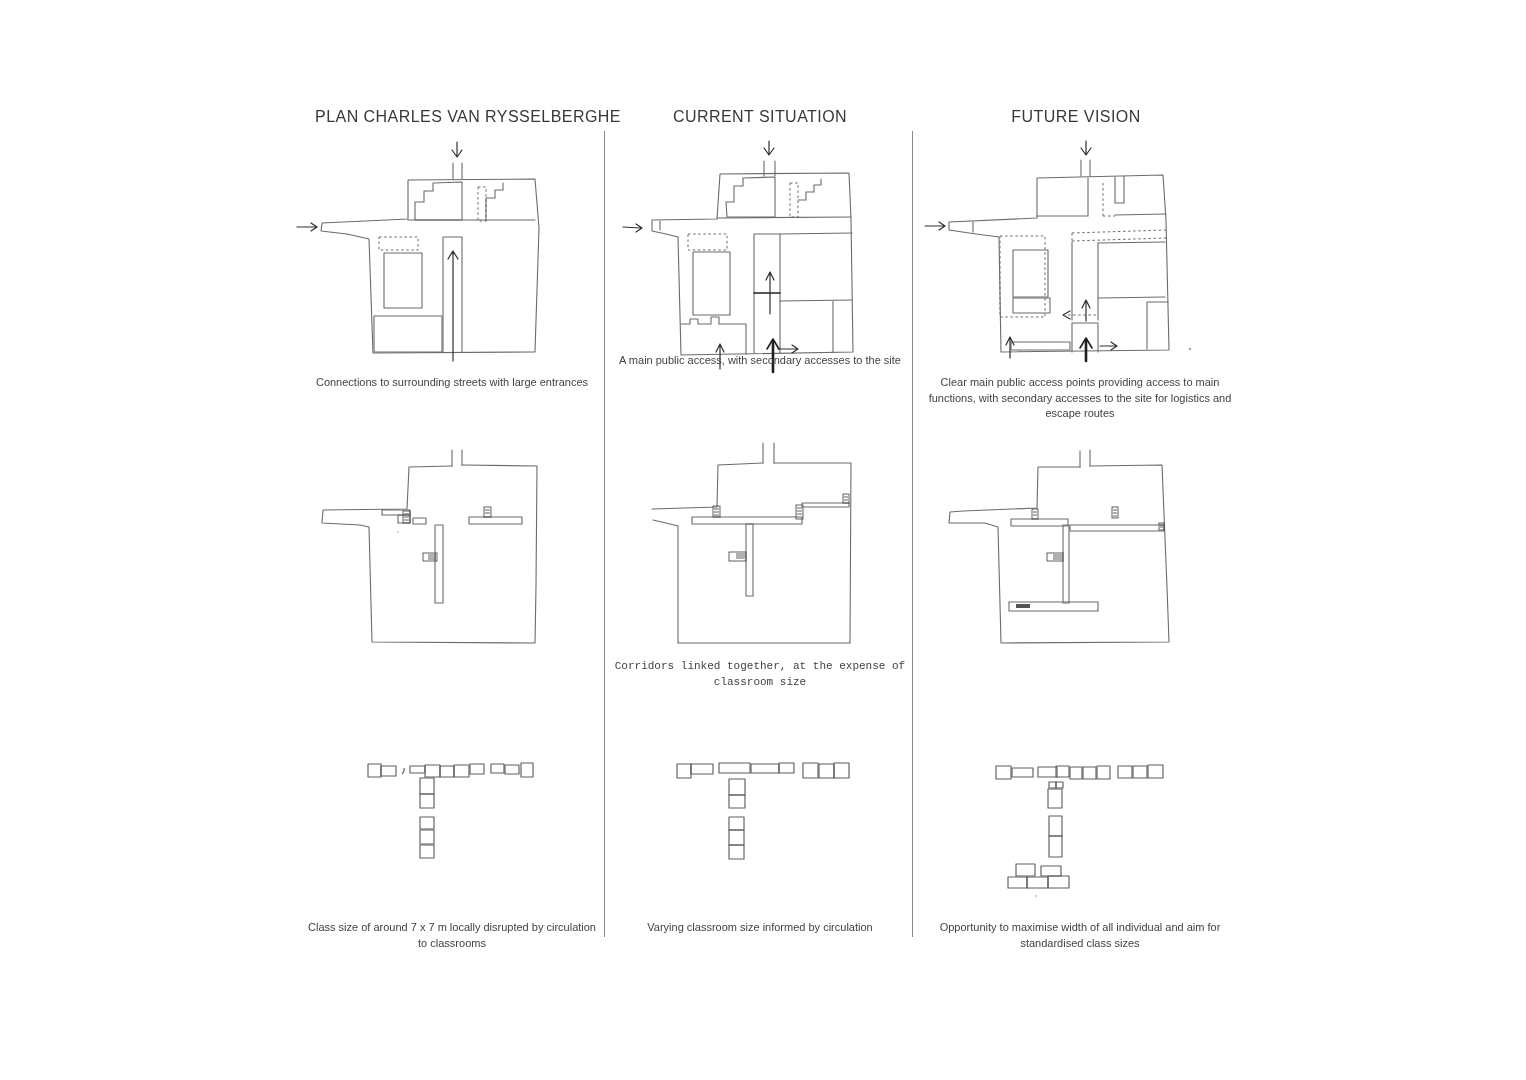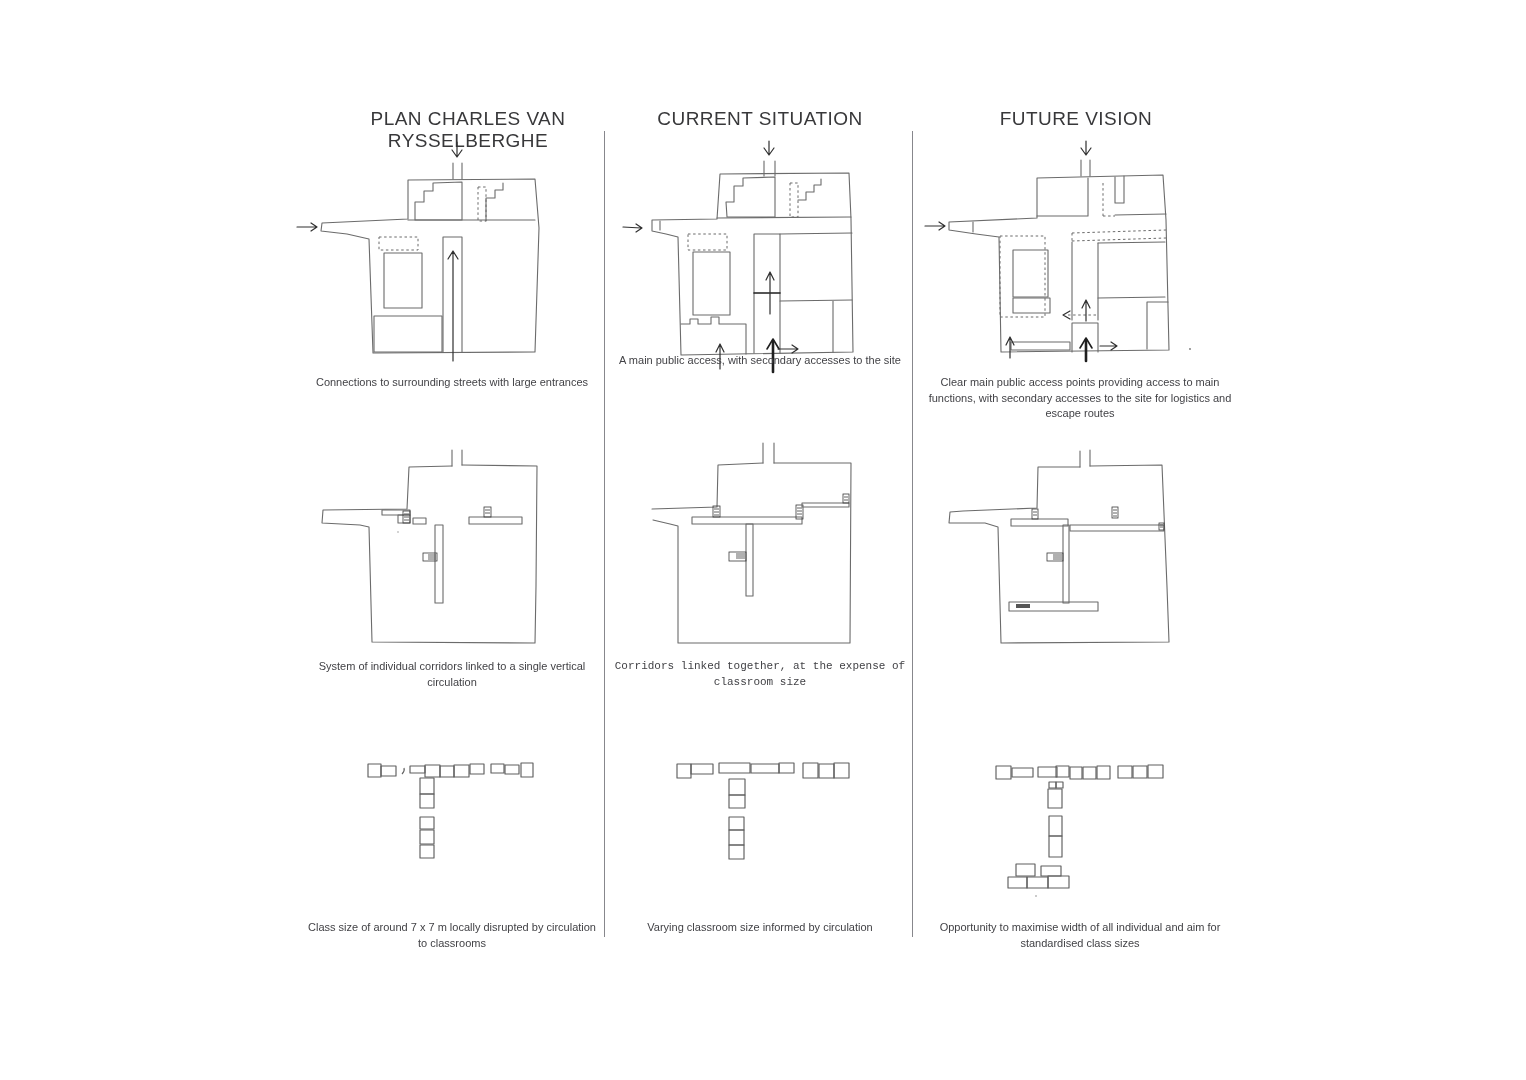--- a/index.html
+++ b/index.html
@@ -1,19 +1,19 @@
 <!DOCTYPE html>
 <html><head>
 <meta charset="utf-8">
 <style>
   html,body{margin:0;padding:0;background:#ffffff;}
   .canvas{position:relative;width:1526px;height:1080px;background:#ffffff;overflow:hidden;
           font-family:"Liberation Sans", sans-serif;}
   .col-header{position:absolute;top:108px;width:340px;text-align:center;
-              font-size:19px;letter-spacing:.45px;color:#38383a;}
+              font-size:16px;letter-spacing:.45px;color:#38383a;}
   .caption{position:absolute;text-align:center;font-size:11px;line-height:15.5px;color:#424246;}
   .vdiv{position:absolute;top:131px;width:1px;height:806px;background:#87878c;}
   .sk{position:absolute;}
   
   .ln{stroke:#6b6b6b;stroke-width:1.1;fill:none;stroke-linecap:round;stroke-linejoin:round;}
   .lnd{stroke:#6b6b6b;stroke-width:1;fill:none;stroke-dasharray:2.5 2.6;stroke-linecap:butt;}
   .ar{stroke:#303030;stroke-width:1.2;fill:none;stroke-linecap:round;stroke-linejoin:round;}
   .arT{stroke:#1f1f1f;stroke-width:2.6;fill:none;stroke-linecap:round;}
   .arTh{stroke:#1f1f1f;stroke-width:1.6;fill:none;stroke-linecap:round;stroke-linejoin:round;}
   .ht{stroke:#3a3a3a;stroke-width:.8;fill:none;}
@@ -202,21 +202,20 @@
     </g>
     <rect class="ln" x="133" y="95" width="6" height="78"></rect>
     <g>
       <rect class="ht" x="117" y="123" width="16" height="8"></rect>
       <path class="ht" d="M123,125 L132,125 M123,127 L132,127 M123,129 L132,129"></path>
     </g>
     <rect class="ln" x="79" y="172" width="89" height="9"></rect>
     <rect class="dk" x="86" y="174" width="14" height="4"></rect>
   </svg>
 
-  <div class="caption" style="left:302px;top:659px;width:300px;">System of individual corridors linked to a single vertical circulation</div>
   <div class="caption" style="left:605px;top:659px;width:310px;font-family:Liberation Mono, monospace;">Corridors linked together, at the expense of classroom size</div>
 
   <svg class="sk" style="left:340px;top:745px;" width="240" height="150" viewBox="0 0 240 150">
     <rect class="bx" x="28" y="19" width="13" height="13"></rect>
     <rect class="bx" x="41" y="21" width="15" height="10"></rect>
     <path class="bx" d="M64,23 q1,3 -2,6"></path>
     <rect class="bx" x="70" y="21" width="15" height="7"></rect>
     <rect class="bx" x="85" y="20" width="15" height="12"></rect>
     <rect class="bx" x="100" y="21" width="14" height="11"></rect>
     <rect class="bx" x="114" y="20" width="15" height="12"></rect>

